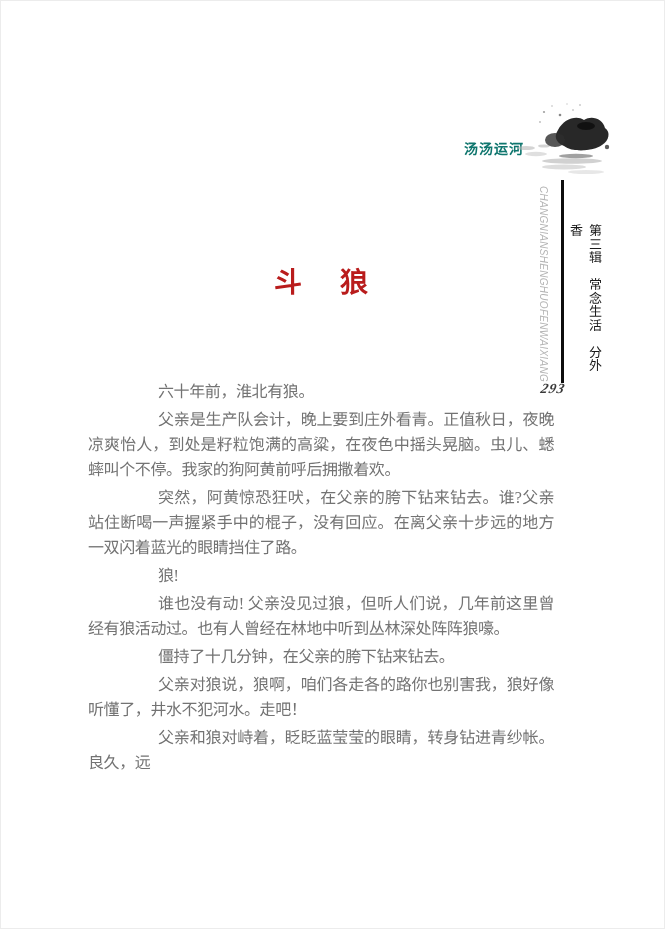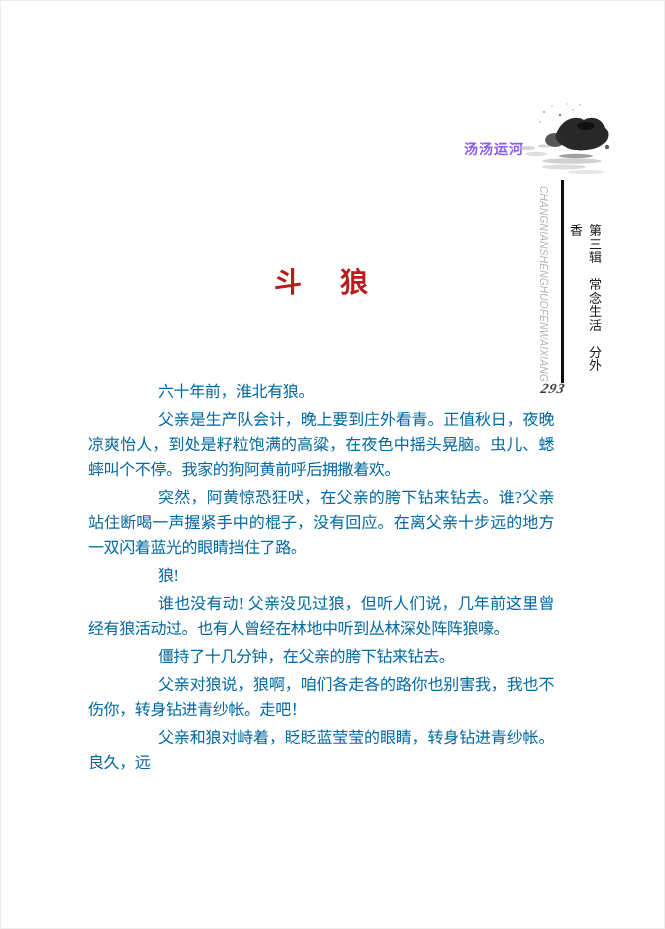--- a/index.html
+++ b/index.html
@@ -5,21 +5,21 @@
   html,body{margin:0;padding:0;background:#fff;}
   .page{
     position:relative;width:665px;height:929px;background:#ffffff;overflow:hidden;
     font-family:"Liberation Serif","DejaVu Serif",serif;color:#1e1e1e;
     box-shadow:inset 0 0 0 1px #ececec;
   }
   
   .brand{
     position:absolute;left:464px;top:138px;width:110px;
     font-family:"Liberation Sans","DejaVu Sans",sans-serif;
-    font-size:14px;font-weight:bold;letter-spacing:1px;color:#8b5cf6;
+    font-size:14px;font-weight:bold;letter-spacing:1px;color:#0f766e;
   }
   .ink{position:absolute;left:514px;top:100px;width:112px;height:80px;}
   
   .roman{
     position:absolute;left:538px;top:186px;height:205px;
     writing-mode:vertical-rl;
     font-family:"Liberation Sans","DejaVu Sans",sans-serif;
     font-style:italic;font-size:10px;letter-spacing:0.3px;color:#b5b5b5;
   }
   .side-rule{position:absolute;left:561px;top:180px;width:3px;height:203px;background:#0d0d0d;}
@@ -35,21 +35,21 @@
   }
   
   .title{
     position:absolute;left:88px;top:260px;width:466px;margin:0;
     text-align:center;font-size:28px;font-weight:bold;color:#b91c1c;
   }
   .title .tchar+.tchar{margin-left:38px;}
   .bodytext{
     position:absolute;left:88px;top:379px;width:466px;
     font-size:16px;line-height:25px;letter-spacing:-0.4px;
-    text-align:justify;color:#0369a1;
+    text-align:justify;color:#737373;
   }
   .bodytext p{margin:0 0 3px 0;text-indent:70px;}
 </style>
 </head>
 <body>
 
 <div class="page">
 
   <div class="brand">汤汤运河</div>
 
@@ -90,17 +90,17 @@
 
   <h1 class="title"><span class="tchar">斗</span><span class="tchar">狼</span></h1>
 
   <div class="bodytext">
     <p>六十年前，淮北有狼。</p>
     <p>父亲是生产队会计，晚上要到庄外看青。正值秋日，夜晚凉爽怡人，到处是籽粒饱满的高粱，在夜色中摇头晃脑。虫儿、蟋蟀叫个不停。我家的狗阿黄前呼后拥撒着欢。</p>
     <p>突然，阿黄惊恐狂吠，在父亲的胯下钻来钻去。谁?父亲站住断喝一声握紧手中的棍子，没有回应。在离父亲十步远的地方一双闪着蓝光的眼睛挡住了路。</p>
     <p>狼!</p>
     <p>谁也没有动! 父亲没见过狼，但听人们说，几年前这里曾经有狼活动过。也有人曾经在林地中听到丛林深处阵阵狼嚎。</p>
     <p>僵持了十几分钟，在父亲的胯下钻来钻去。</p>
-    <p>父亲对狼说，狼啊，咱们各走各的路你也别害我，我也不伤你，转身钻进青纱帐。走吧！</p>
+    <p>父亲对狼说，狼啊，咱们各走各的路你也别害我，狼好像听懂了，井水不犯河水。走吧！</p>
     <p>父亲和狼对峙着，眨眨蓝莹莹的眼睛，转身钻进青纱帐。良久，远</p>
   </div>
 
 </div>
 
 </body></html>

